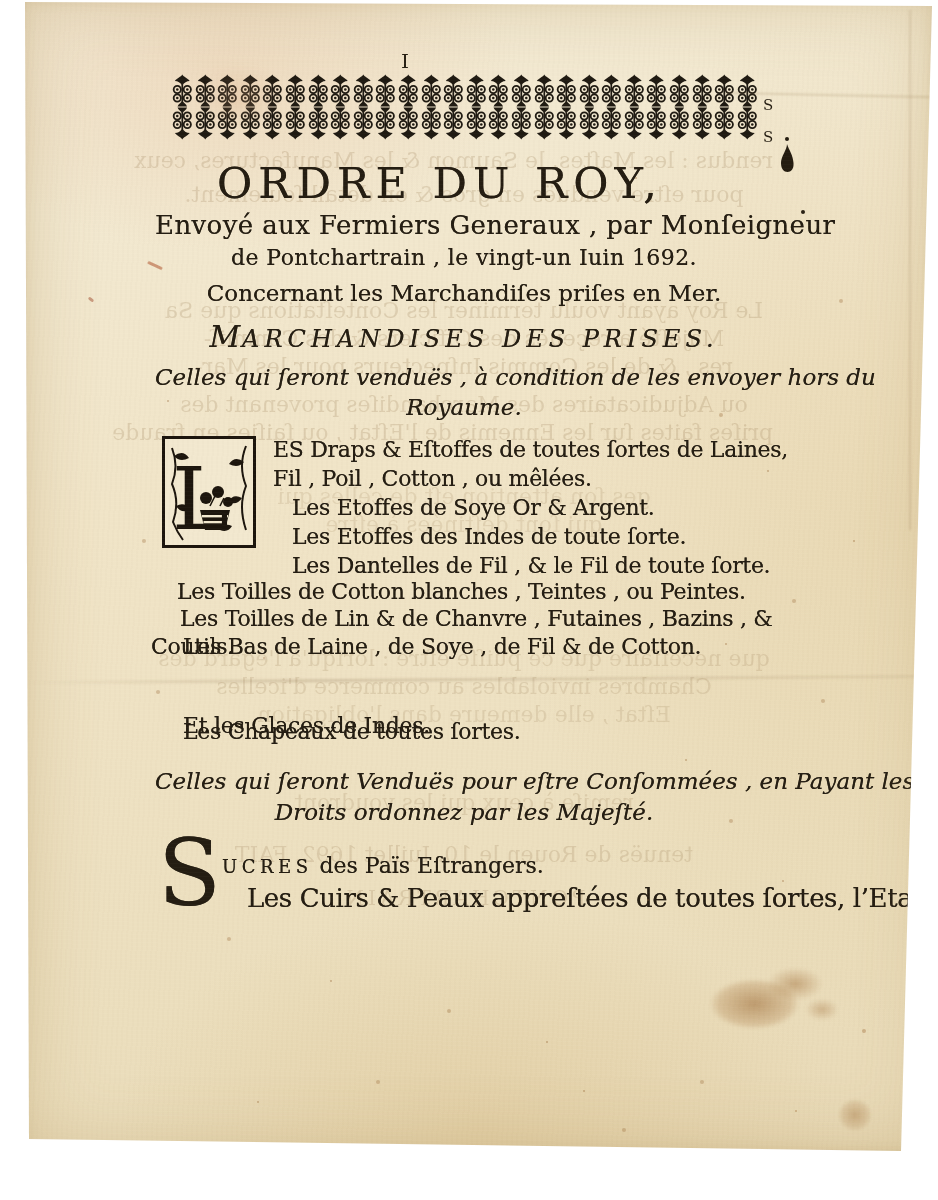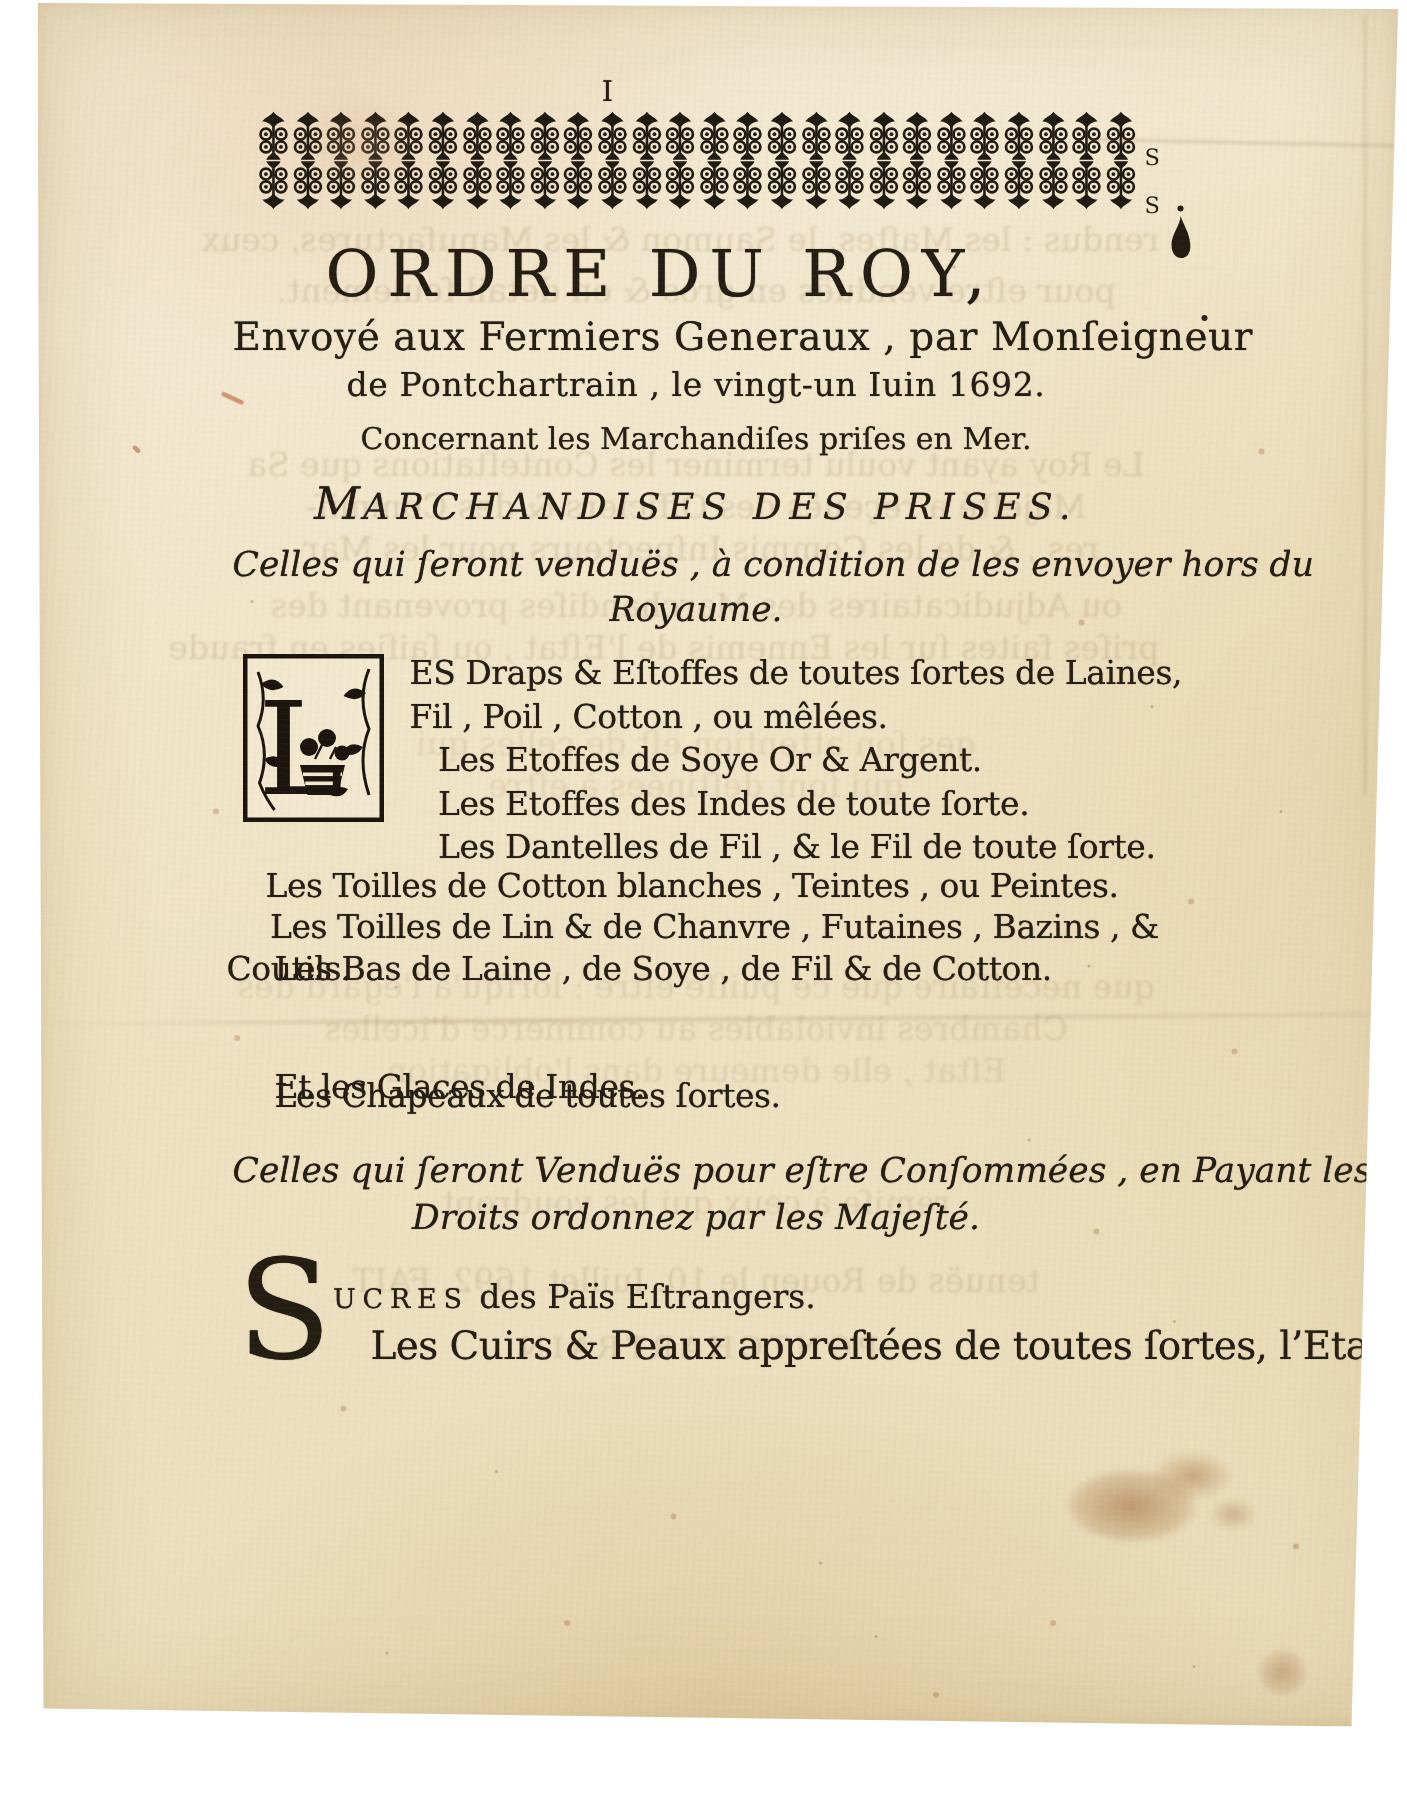--- a/index.html
+++ b/index.html
@@ -17,21 +17,21 @@
   .texture{position:absolute;inset:0;pointer-events:none;opacity:.6;background:
       repeating-linear-gradient(93deg, rgba(120,90,40,0.02) 0 2px, transparent 2px 5px),
       repeating-linear-gradient(2deg, rgba(255,255,255,0.03) 0 1px, transparent 1px 4px);}
   
   .txt{position:absolute;white-space:nowrap;text-shadow:0 0 .6px rgba(35,28,17,.8);}
   .ctr{left:130px;width:618px;text-align:center;}
   .pagenum{left:366px;top:48px;width:28px;text-align:center;font-size:19px;}
   .title{top:156px;left:95px;width:640px;text-align:center;font-size:43px;letter-spacing:6px;margin:0;font-weight:normal;}
   .sub1{top:208px;font-size:26px;letter-spacing:.4px;}
   .sub2{top:243px;font-size:22px;letter-spacing:.4px;}
-  .sub3{top:278px;font-size:20px;}
+  .sub3{top:278px;font-size:23px;}
   .h-prises{top:317px;font-size:24px;font-style:italic;letter-spacing:5px;margin:0;font-weight:normal;}
   .h-prises::first-letter{font-size:30px;letter-spacing:2px;}
   .cond{font-style:italic;font-size:23px;}
   .cond1{top:362px;} .cond2{top:392px;}
   .bl{font-size:22px;letter-spacing:-.3px;}
   .bl1{left:248px;top:435px;} .bl2{left:248px;top:464px;}
   .bl3{left:267px;top:493px;} .bl4{left:267px;top:522px;}
   .bl5{left:267px;top:551px;} .bl6{left:152px;top:577px;}
   .bl7{left:155px;top:604px;} .bl8{left:126px;top:632px;}
   .bl9{left:158px;top:632px;} .bl10{left:158px;top:717px;}

